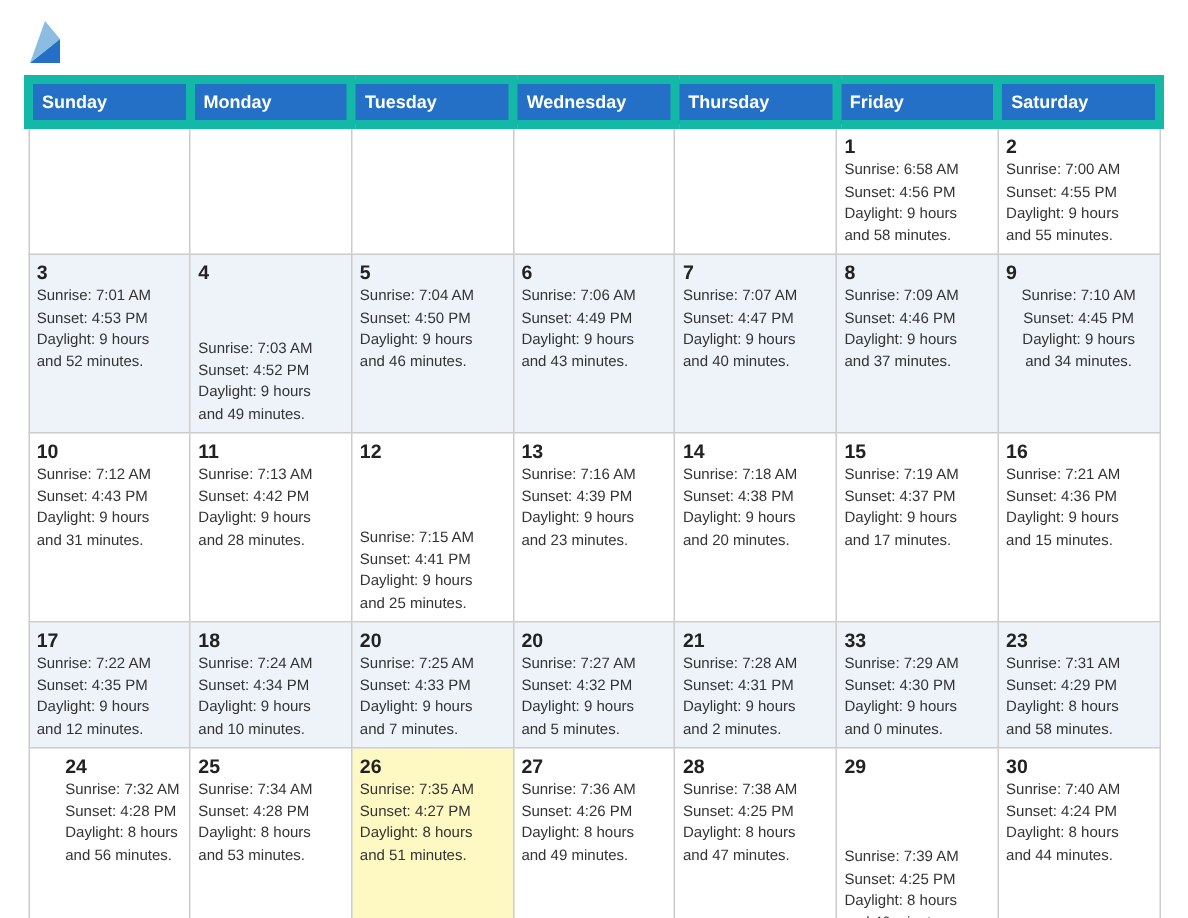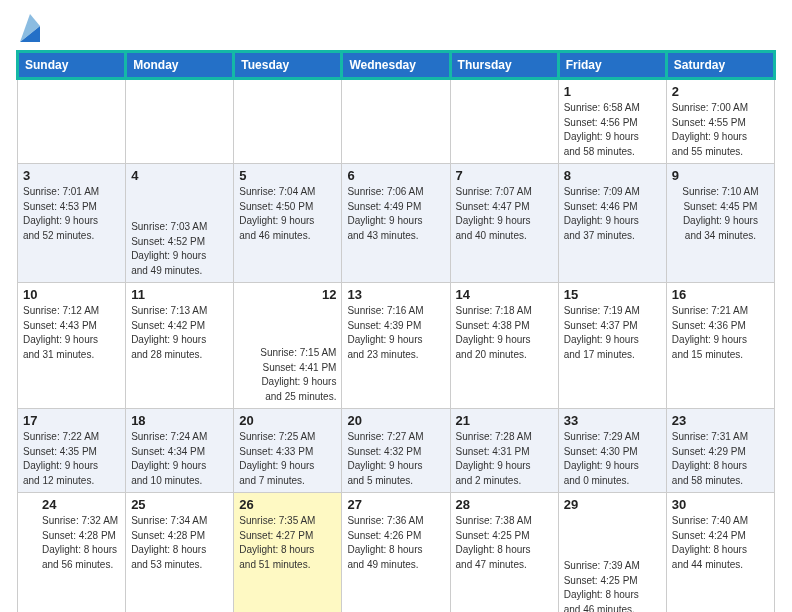--- a/index.html
+++ b/index.html
@@ -58,21 +58,21 @@
       width: 100%;
       border-collapse: collapse;
     }
     .calendar th {
       background: #2470c7;
       color: #fff;
       font-size: 12px;
       font-weight: bold;
       padding: 5px 6px;
       text-align: left;
-      border: 3px solid #14b8a6;
+      border: 6px solid #14b8a6;
     }
     .calendar td {
       vertical-align: top;
       border: 1px solid #ccc;
       padding: 4px 5px;
       width: calc(100% / 7);
       min-height: 80px;
       background: #fff;
       font-size: 10.5px;
       color: #333;
@@ -213,21 +213,21 @@
 Daylight: 9 hours
 and 31 minutes.</div>
           </td>
           <td style="background: rgb(255, 255, 255);">
             <span class="day-num">11</span>
             <div class="day-info" style="white-space: pre-line;">Sunrise: 7:13 AM
 Sunset: 4:42 PM
 Daylight: 9 hours
 and 28 minutes.</div>
           </td>
-          <td style="background: rgb(255, 255, 255); text-align: right;">
+          <td style="background: rgb(255, 255, 255);">
             <span class="day-num">12</span>
             <div class="day-info" style="white-space: pre-line; margin-top: 44px;">Sunrise: 7:15 AM
 Sunset: 4:41 PM
 Daylight: 9 hours
 and 25 minutes.</div>
           </td>
           <td style="background: rgb(255, 255, 255);">
             <span class="day-num">13</span>
             <div class="day-info" style="white-space: pre-line;">Sunrise: 7:16 AM
 Sunset: 4:39 PM

